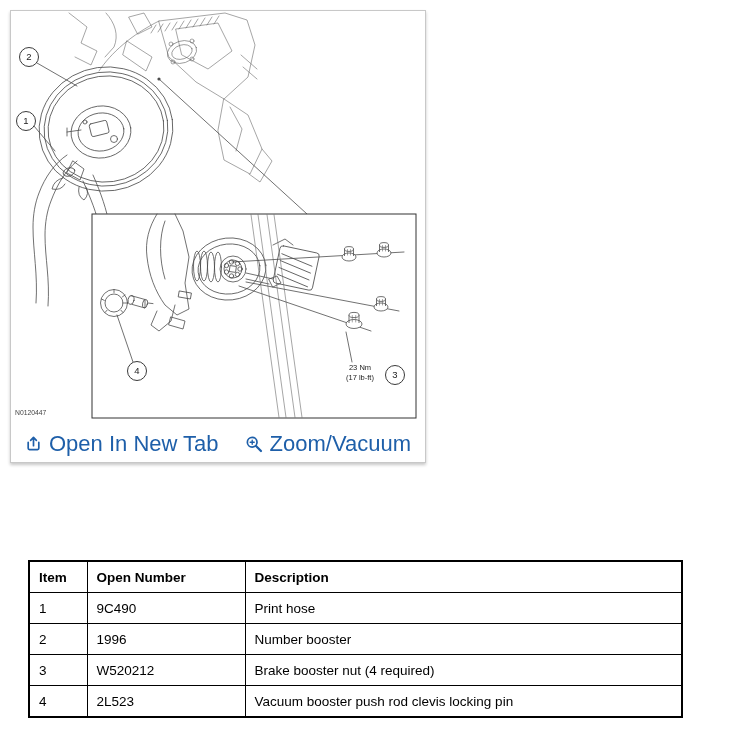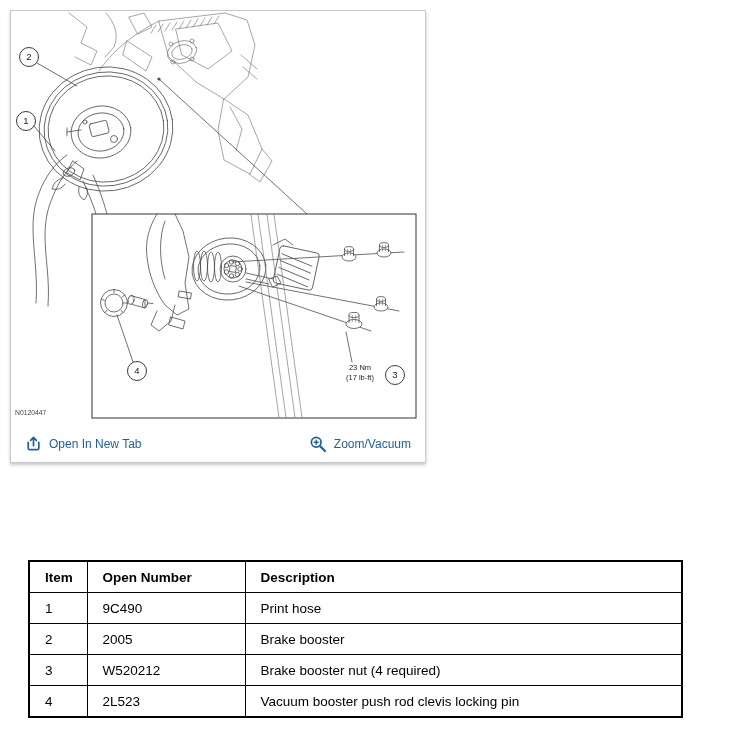--- a/index.html
+++ b/index.html
@@ -2,27 +2,27 @@
 <html><head>
 <meta charset="utf-8">
 <style>
   html,body{margin:0;padding:0;background:#ffffff;width:730px;height:737px;
     font-family:"Liberation Sans","DejaVu Sans",sans-serif;-webkit-font-smoothing:antialiased;}
   .figure-card{position:absolute;left:10px;top:10px;width:414px;height:451px;
     background:#fff;border:1px solid #c8c8c8;box-shadow:0 2px 3px rgba(0,0,0,.22);}
   .figure-canvas{position:absolute;left:0;top:0;width:414px;height:414px;}
   .figure-footer{position:absolute;left:0;right:0;bottom:0;height:37px;
     display:flex;justify-content:space-between;align-items:center;padding:0 14px;background:#fff;}
-  .fig-link{display:flex;align-items:center;gap:7px;color:#1e5fa9;font-size:12px;
+  .fig-link{display:flex;align-items:center;gap:7px;color:#1e5fa9;font-size:22px;
     text-decoration:none;cursor:pointer;}
   .fig-link svg{display:block;}
   .parts-table{position:absolute;left:28px;top:560px;width:655px;border-collapse:collapse;
     border:2px solid #000;font-size:13.5px;color:#000;table-layout:fixed;}
   .parts-table th,.parts-table td{border:1px solid #000;text-align:left;
-    padding:4px 15px;vertical-align:middle;height:22px;overflow:hidden;white-space:nowrap;}
+    padding:4px 9px;vertical-align:middle;height:22px;overflow:hidden;white-space:nowrap;}
   .parts-table th{font-weight:bold;}
   .col-item{width:58px;} .col-part{width:158px;} .col-desc{width:auto;}
   
   .ln{fill:none;stroke:#4d4d4d;stroke-width:.8;stroke-linecap:round;stroke-linejoin:round;}
   .lt{fill:none;stroke:#6a6a6a;stroke-width:.6;stroke-linecap:round;stroke-linejoin:round;}
   .callout{fill:#fff;stroke:#3a3a3a;stroke-width:1;}
   .callout-txt{font-family:"Liberation Sans",sans-serif;font-size:9.5px;fill:#222;text-anchor:middle;}
   .small-txt{font-family:"Liberation Sans",sans-serif;font-size:7.5px;fill:#222;text-anchor:middle;}
   .figid-txt{font-family:"Liberation Sans",sans-serif;font-size:6.8px;fill:#444;}
   .nut{fill:#fff;stroke:#4d4d4d;stroke-width:.8;stroke-linejoin:round;}
@@ -237,22 +237,22 @@
     </tr>
   </thead>
   <tbody>
     <tr>
       <td>1</td>
       <td>9C490</td>
       <td>Print hose</td>
     </tr>
     <tr>
       <td>2</td>
-      <td>2005</td>
-      <td>Brake booster</td>
+      <td>1996</td>
+      <td>Number booster</td>
     </tr>
     <tr>
       <td>3</td>
       <td>W520212</td>
       <td>Brake booster nut (4 required)</td>
     </tr>
     <tr>
       <td>4</td>
       <td>2L523</td>
       <td>Vacuum booster push rod clevis locking pin</td>

